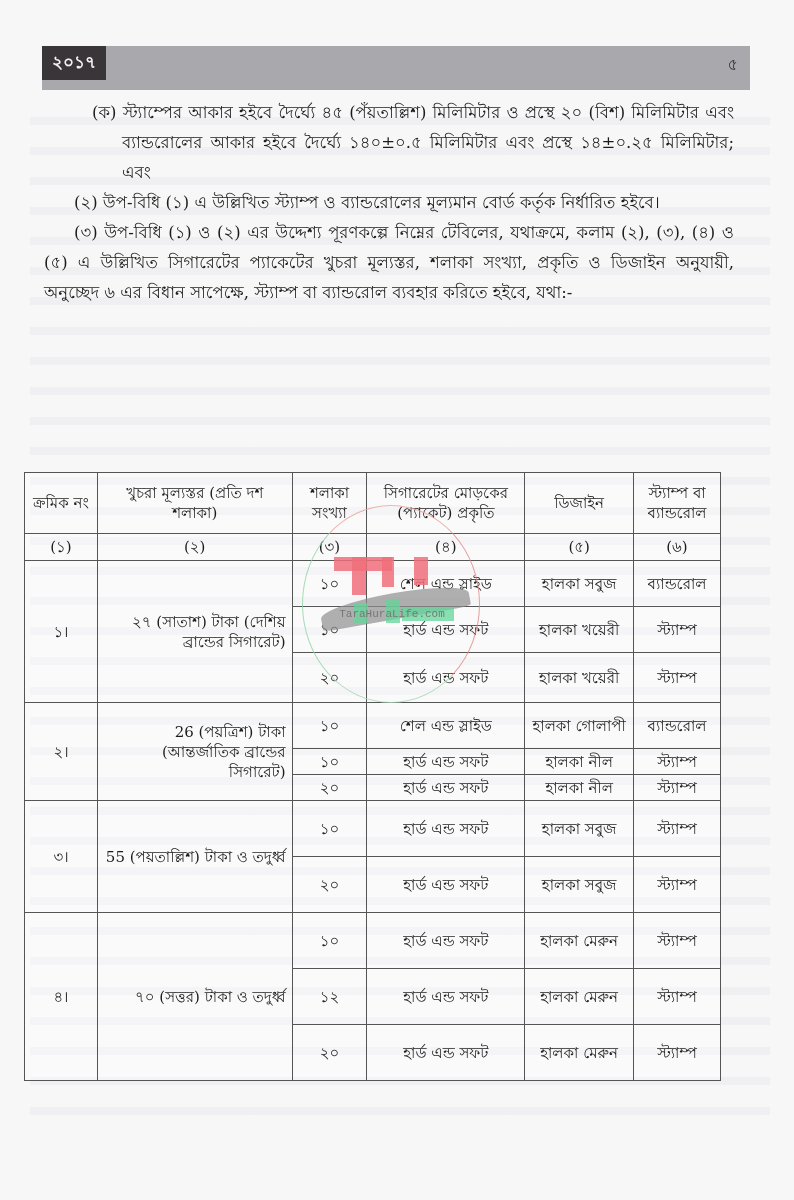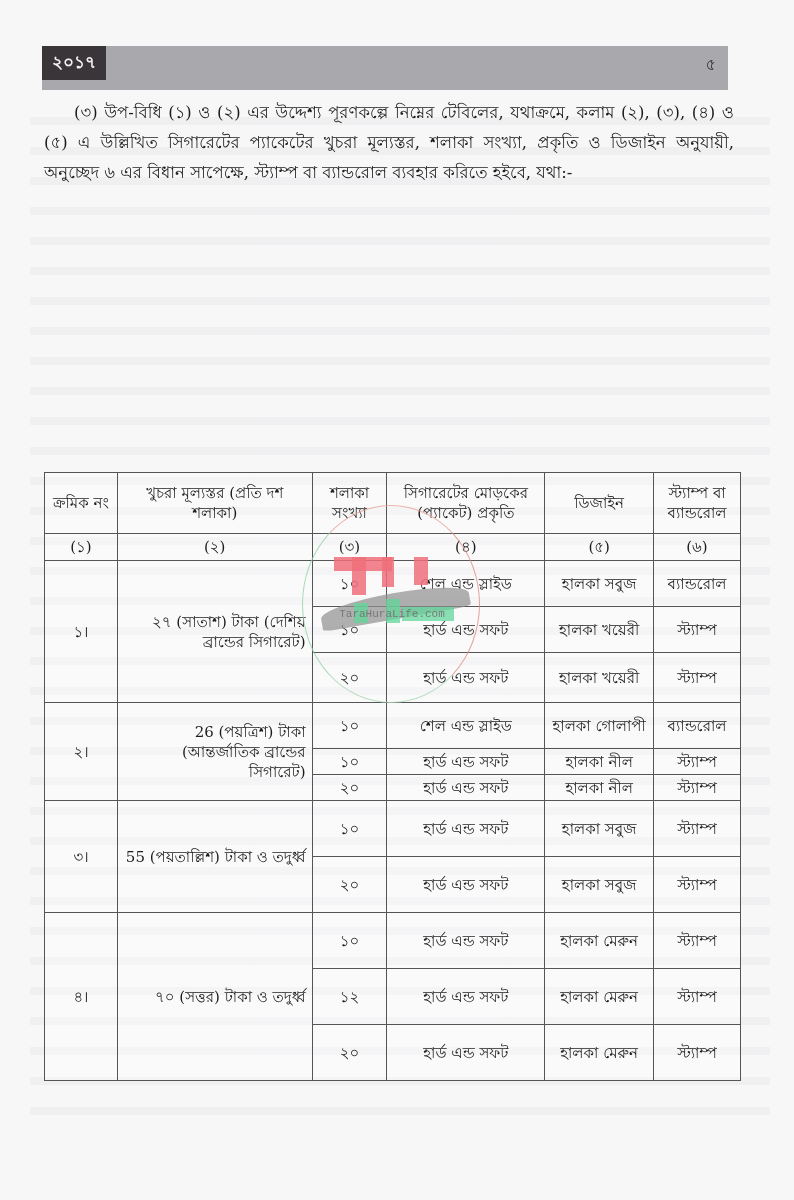--- a/index.html
+++ b/index.html
@@ -11,20 +11,21 @@
   }
   .bleed {
     position: absolute; left: 30px; top: 95px; width: 740px; height: 1020px;
     background:
       repeating-linear-gradient(180deg, rgba(0,0,0,0) 0px, rgba(0,0,0,0) 22px, rgba(120,120,130,0.06) 22px, rgba(120,120,130,0.06) 30px);
     pointer-events: none;
   }
   .header-bar {
     position: absolute; left: 42px; top: 46px; width: 686px; height: 44px;
     background: #a9a9ad;
+    padding-left: 22px;
   }
   .year-box {
     position: absolute; left: 0; top: 0; width: 64px; height: 34px;
     background: #3a3538; color: #f2f2f2;
     font-family: "DejaVu Sans", sans-serif; font-weight: bold; font-size: 17px;
     display: flex; align-items: center; justify-content: center;
   }
   .page-num {
     position: absolute; right: 12px; top: 6px; font-size: 16px; color: #333;
   }
@@ -32,21 +33,21 @@
     position: absolute; left: 44px; top: 98px; width: 690px;
     font-size: 16.5px; line-height: 30px; text-align: justify;
   }
   .para { margin: 0; }
   .hang { padding-left: 78px; text-indent: -30px; }
   .first-indent { text-indent: 30px; }
   .table-title {
     text-align: center; font-weight: bold; font-size: 17px; margin: 4px 0 4px 0;
   }
   table.data {
-    position: absolute; left: 44px; top: 472px; width: 697px;
+    position: absolute; left: 24px; top: 472px; width: 697px;
     border-collapse: collapse; font-size: 15px;
     background: rgba(255,255,255,0.35);
   }
   table.data td, table.data th {
     border: 1.3px solid #555; padding: 2px 6px; vertical-align: middle;
     text-align: center; font-weight: normal; line-height: 20px;
   }
   table.data th { height: 56px; }
   table.data td.left { text-align: right; margin-left: 12px; }
   .col-label-row td { height: 22px; }
@@ -78,20 +79,22 @@
 <body>
 
 <div class="bleed"></div>
 
 <div class="header-bar">
   <div class="year-box">২০১৭</div>
   <div class="page-num">৫</div>
 </div>
 
 <div class="body-text">
+  <p class="para hang">(ক) স্ট্যাম্পের আকার হইবে দৈর্ঘ্যে ৪৫ (পঁয়তাল্লিশ) মিলিমিটার ও প্রস্থে ২০ (বিশ) মিলিমিটার এবং ব্যান্ডরোলের আকার হইবে দৈর্ঘ্যে ১৪০±০.৫ মিলিমিটার এবং প্রস্থে ১৪±০.২৫ মিলিমিটার; এবং</p>
+  <p class="para first-indent">(২) উপ-বিধি (১) এ উল্লিখিত স্ট্যাম্প ও ব্যান্ডরোলের মূল্যমান বোর্ড কর্তৃক নির্ধারিত হইবে।</p>
   <p class="para first-indent">(৩) উপ-বিধি (১) ও (২) এর উদ্দেশ্য পূরণকল্পে নিম্নের টেবিলের, যথাক্রমে, কলাম (২), (৩), (৪) ও (৫) এ উল্লিখিত সিগারেটের প্যাকেটের খুচরা মূল্যস্তর, শলাকা সংখ্যা, প্রকৃতি ও ডিজাইন অনুযায়ী, অনুচ্ছেদ ৬ এর বিধান সাপেক্ষে, স্ট্যাম্প বা ব্যান্ডরোল ব্যবহার করিতে হইবে, যথা:-</p>
 </div>
 
 <table class="data">
   <colgroup>
     <col style="width:73px">
     <col style="width:195px">
     <col style="width:75px">
     <col style="width:158px">
     <col style="width:109px">

